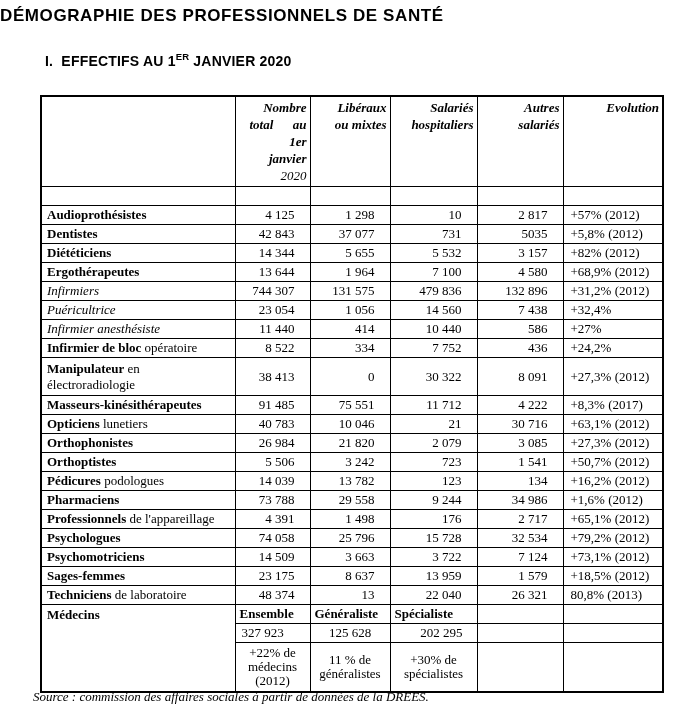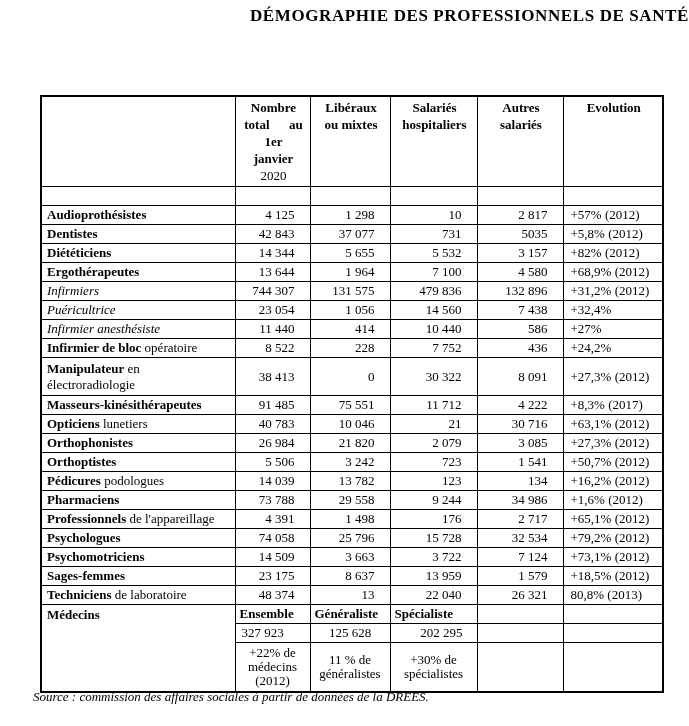--- a/index.html
+++ b/index.html
@@ -3,43 +3,43 @@
 <meta charset="utf-8">
 <style>
   html,body { margin:0; padding:0; }
   body {
     width:689px; height:726px; background:#ffffff; overflow:hidden;
     font-family:"Liberation Serif", serif; color:#000;
   }
   .page { position:relative; width:689px; height:726px; background:#fff; }
 
   .doc-title {
-    position:absolute; top:6px; left:0; width:689px; text-align:right;
-    font-family:Liberation Serif, serif; font-weight:bold;
+    position:absolute; top:6px; left:0; width:689px; text-align:left;
+    font-family:Liberation Sans, sans-serif; font-weight:bold;
     font-size:17px; letter-spacing:0.6px;
   }
   .section-heading {
     position:absolute; top:51px; left:45px;
     font-family:"Liberation Sans", sans-serif; font-weight:bold;
     font-size:14px; letter-spacing:0.2px; white-space:pre;
   }
   .section-heading sup { font-size:9.5px; vertical-align:super; }
 
   table.stats {
     position:absolute; top:95px; left:40px; width:622px;
     border-collapse:collapse; table-layout:fixed;
     border:2px solid #000;
     font-family:"Liberation Serif", serif; font-size:13px; line-height:16px;
   }
   .stats th, .stats td { border:1px solid #000; padding:1px 2px; vertical-align:middle; }
 
   .stats thead tr { height:88px; }
   .stats th {
-    font-weight:bold; text-align:center; vertical-align:top;
-    padding:2px 3px 2px 5px; line-height:17px; white-space:pre;
+    font-weight:bold; text-align:right; vertical-align:top;
+    padding:2px 3px 2px 5px; line-height:17px; white-space:pre;font-style:italic;
   }
   .stats th .yr { font-weight:normal; }
 
   tr.spacer { height:19px; }
   tr.row-std { height:19px; }
   tr.row-tall { height:38px; }
   tr.med-row { height:19px; }
   tr.med-notes { height:47px; }
 
   td.name { padding-left:5px; white-space:pre; }
@@ -60,20 +60,21 @@
     font-family:"Liberation Serif", serif; font-style:italic; font-size:13px;
   }
 </style>
 </head>
 <body>
 
 <div class="page">
 
   <div class="doc-title">DÉMOGRAPHIE DES PROFESSIONNELS DE SANTÉ</div>
 
+  <div class="section-heading"><span>I.  EFFECTIFS AU 1</span><sup>ER</sup><span> JANVIER 2020</span></div>
 
   <table class="stats">
     <colgroup>
       <col style="width:194px">
         <col style="width:75px">
         <col style="width:80px">
       <col style="width:87px">
         <col style="width:86px">
         <col style="width:100px">
     </colgroup>
@@ -156,21 +157,21 @@
           <td class="name i"><span class="b"></span><span>Infirmier anesthésiste</span></td>
           <td class="num">11 440</td>
           <td class="num">414</td>
           <td class="num">10 440</td>
           <td class="num">586</td>
           <td class="evo">+27%</td>
         </tr>
         <tr class="row-std">
           <td class="name"><span class="b">Infirmier de bloc</span><span> opératoire</span></td>
           <td class="num">8 522</td>
-          <td class="num">228</td>
+          <td class="num">334</td>
           <td class="num">7 752</td>
           <td class="num">436</td>
           <td class="evo">+24,2%</td>
         </tr>
         <tr class="row-tall">
           <td class="name"><span class="b">Manipulateur</span><span> en
 électroradiologie</span></td>
           <td class="num">38 413</td>
           <td class="num">0</td>
           <td class="num">30 322</td>

